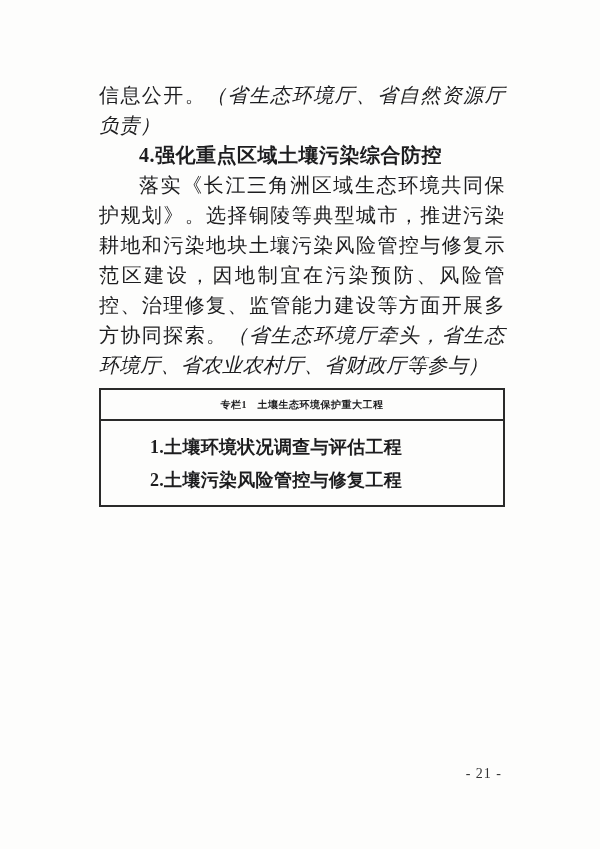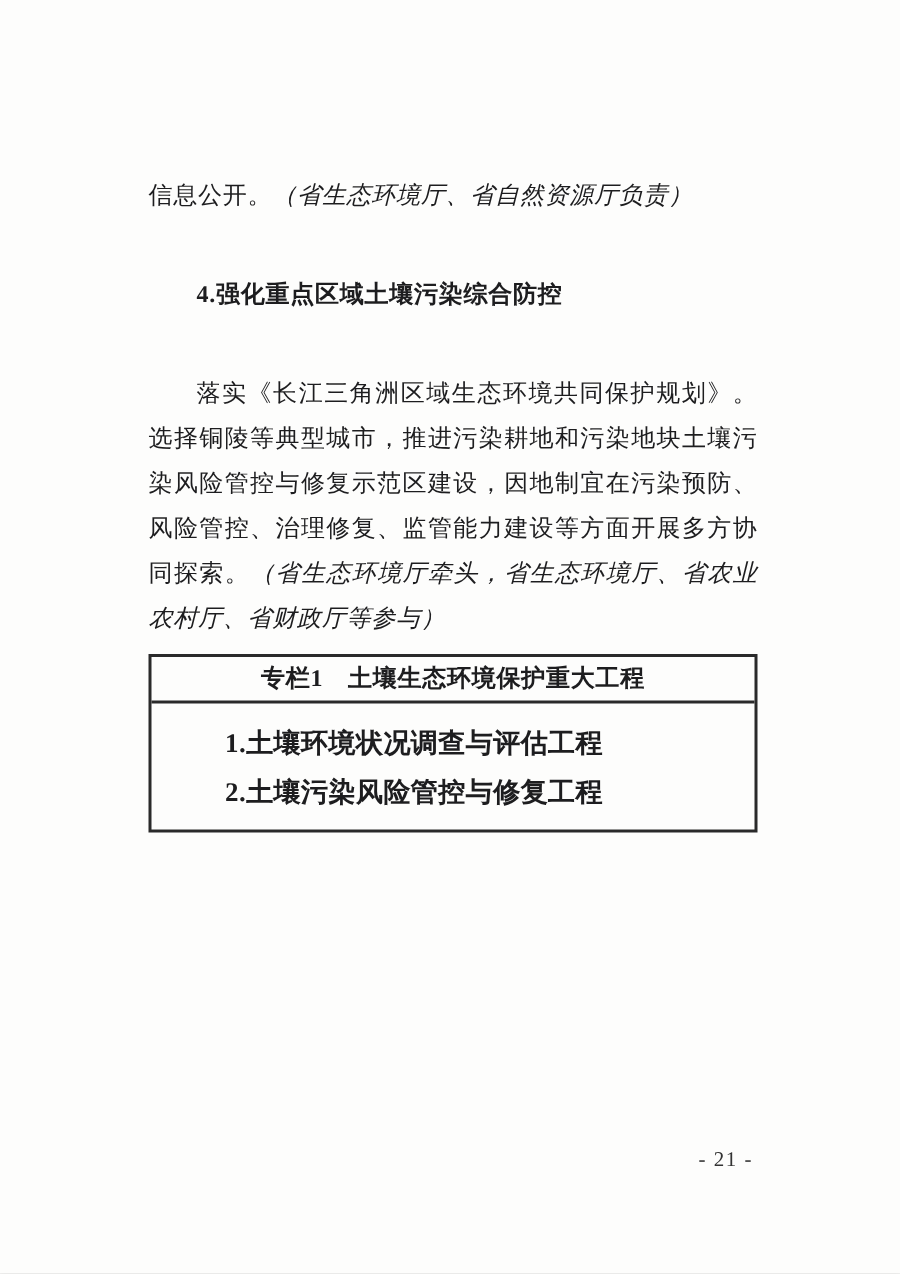--- a/index.html
+++ b/index.html
@@ -19,43 +19,42 @@
     overflow: hidden;
   }
   .content {
     position: absolute;
     left: 99px;
     top: 80px;
     width: 406px;
   }
   p { margin: 0; }
   .para {
-    font-size: 16px;
+    font-size: 20px;
     line-height: 30px;
     text-align: justify;
     text-indent: 2em;
     letter-spacing: 0.5px;
-    margin-top: 36px;
   }
   .para.continuation {
     text-indent: 0;
   }
   .bold { font-weight: normal; }
   .kaiti { font-style: italic; }  
   .heading4 {
     font-weight: bold;
   }
   .feature-box {
     margin-top: 8px;
     border: 2px solid #2a2a2a;
   }
   .box-title {
     text-align: center;
     font-weight: bold;
-    font-size: 16px;
+    font-size: 10px;
     line-height: 29px;
     border-bottom: 2px solid #2a2a2a;
     letter-spacing: 0.5px;
   }
   .box-body {
     padding: 6px 13px 12px 13px;
   }
   .box-heading {
     font-weight: bold;
     font-size: 18px;

